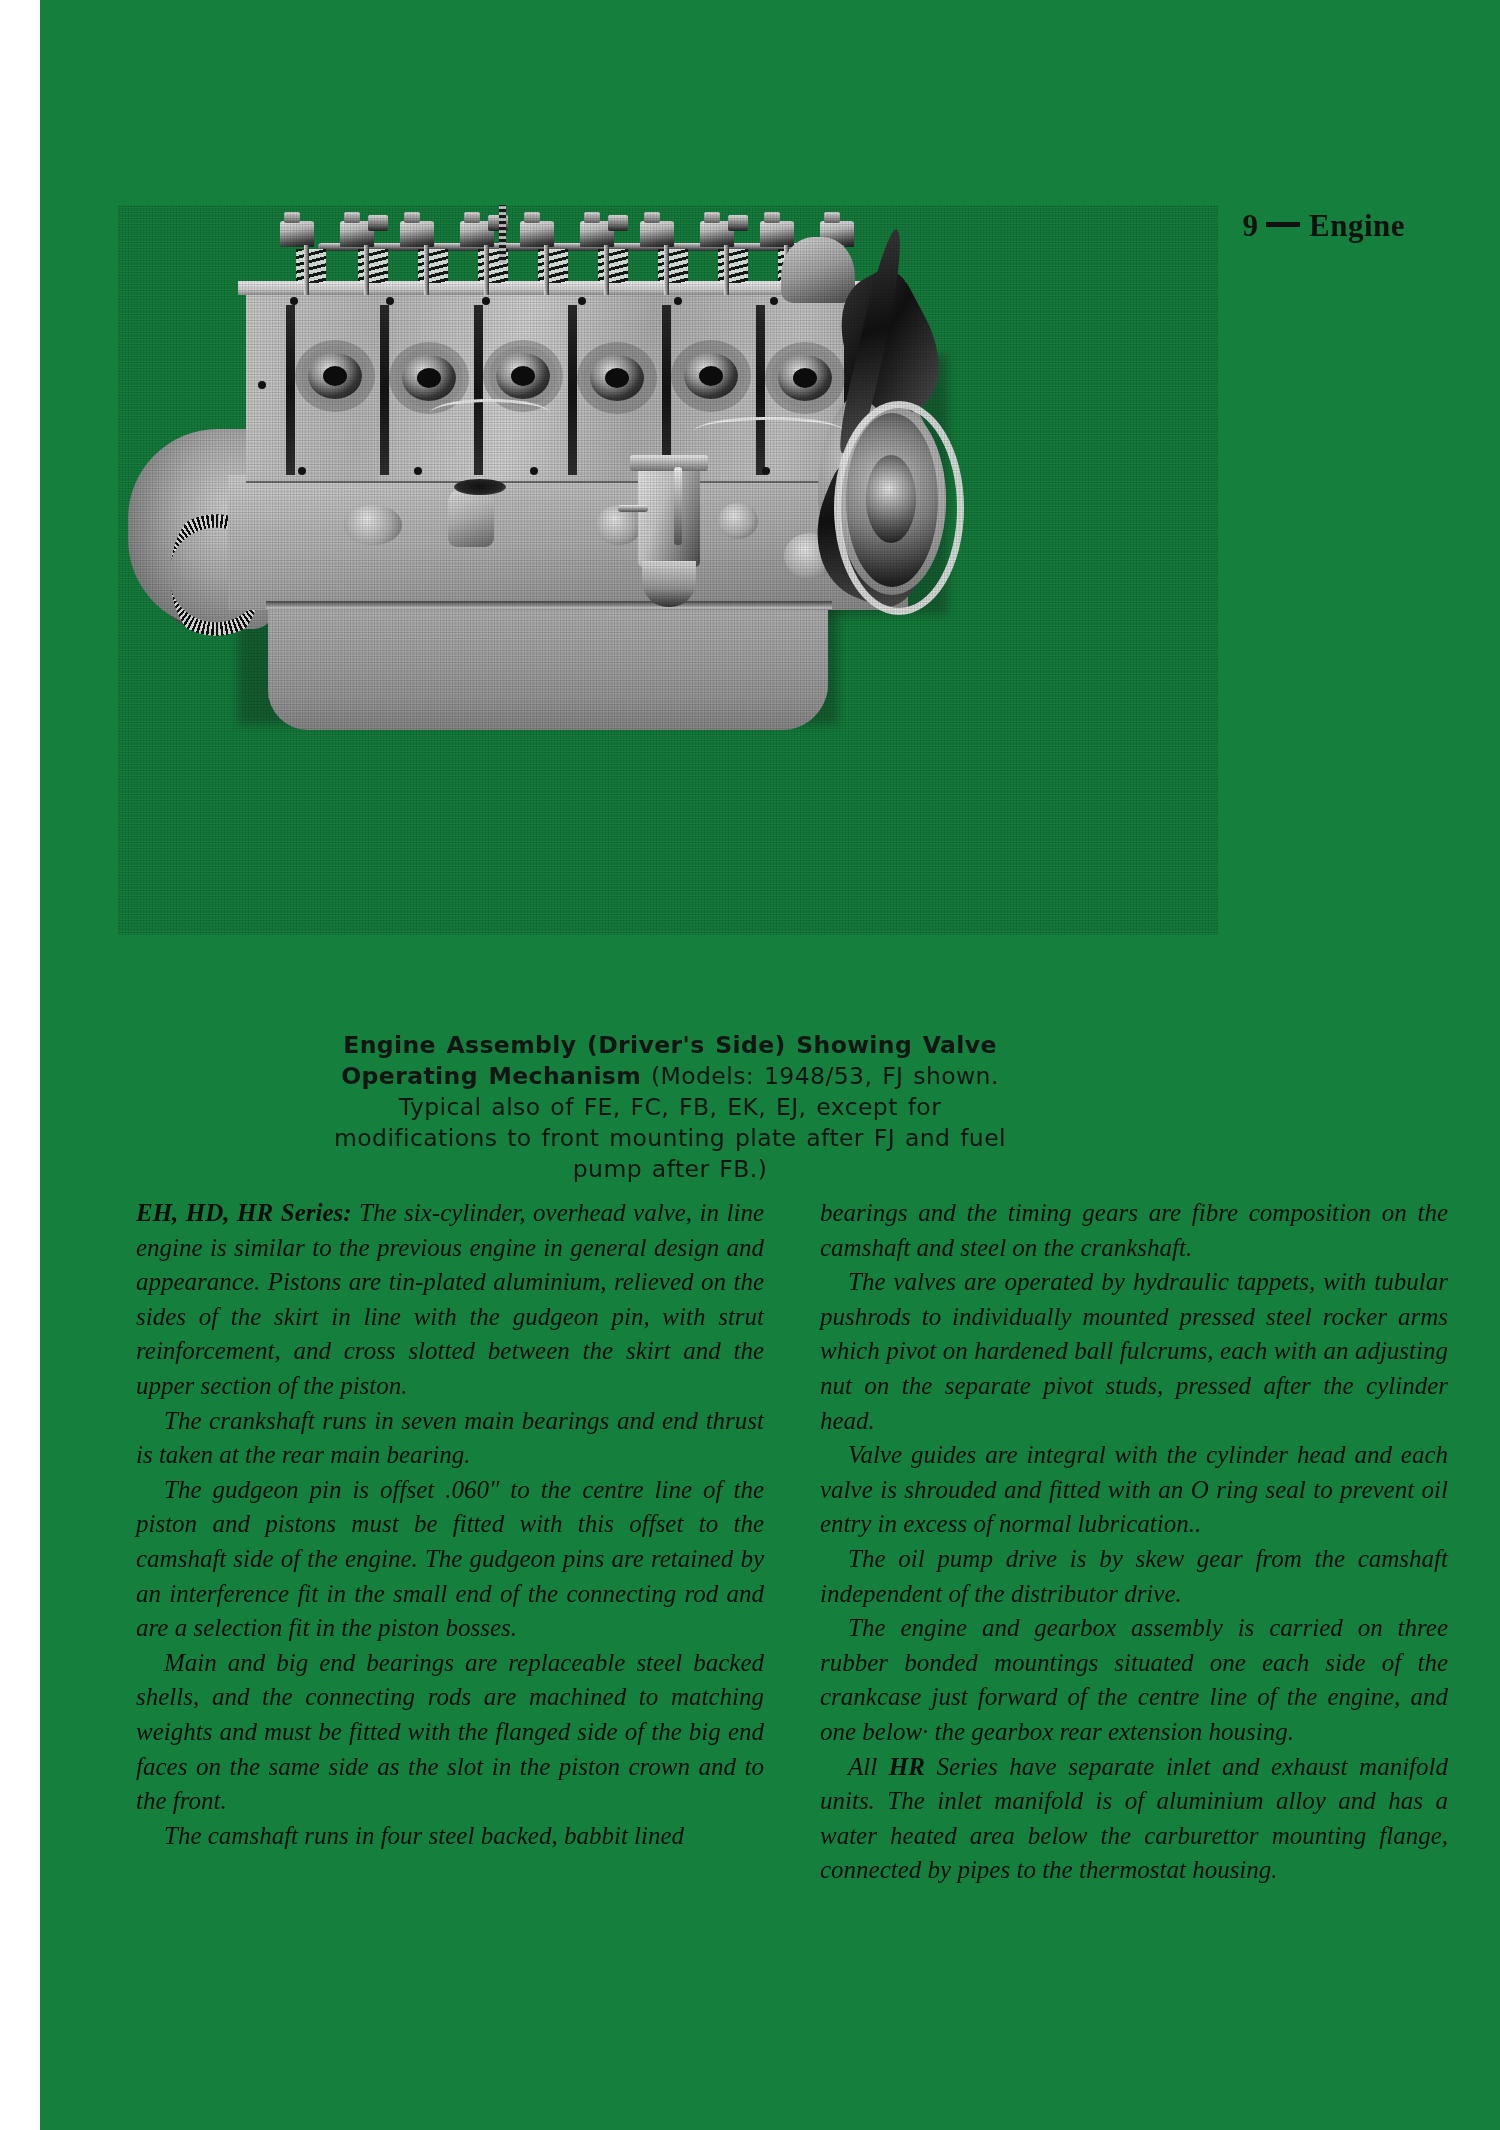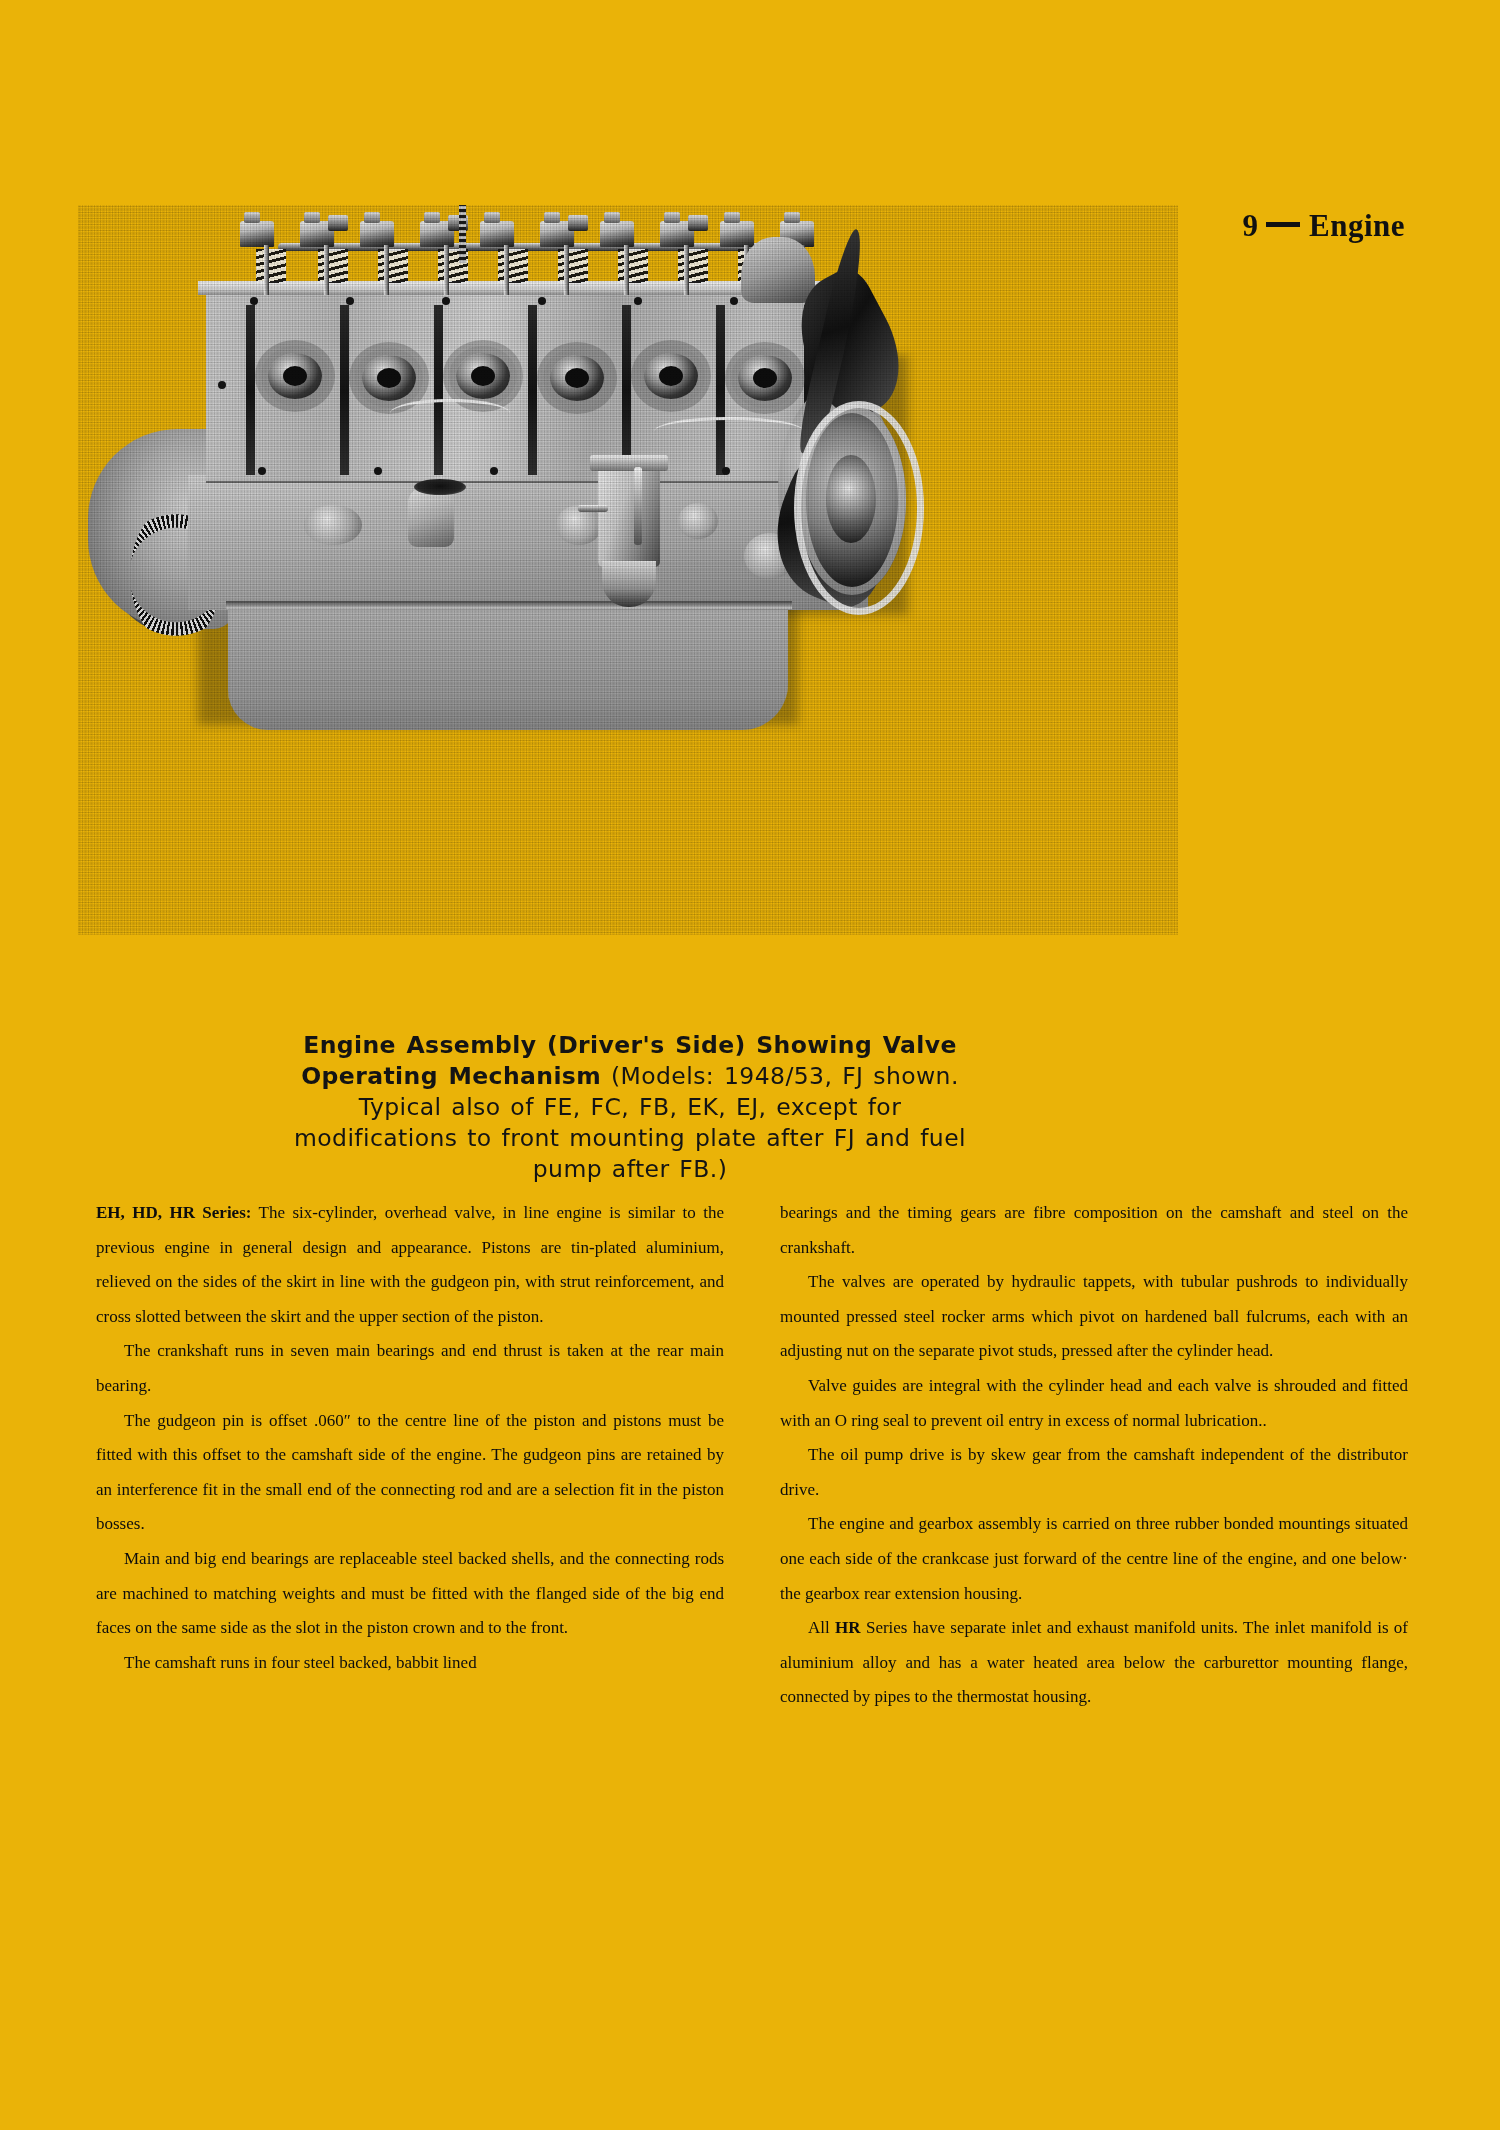--- a/index.html
+++ b/index.html
@@ -14,21 +14,22 @@
     position: relative;
     overflow: hidden;
     font-family: "Liberation Serif", "DejaVu Serif", serif;
     color: #0a0a0a;
     -webkit-font-smoothing: antialiased;
   }
 
   .page {
     position: absolute;
     inset: 0;
-    background: #eab308;
+    background: #15803d;
+    margin-left: 40px;
   }
 
   
   .running-head {
     position: absolute;
     top: 208px;
     right: 95px;
     font-family: "Liberation Serif", "DejaVu Serif", serif;
     font-weight: 700;
     font-size: 31px;
@@ -333,26 +334,27 @@
   .columns {
     position: absolute;
     left: 96px;
     top: 1196px;
     width: 1312px;
     display: flex;
     gap: 56px;
   }
   .col {
     width: 628px;
-    font-size: 17px;
+    font-size: 25px;
     line-height: 34.6px;
     text-align: justify;
     text-justify: inter-word;
     color: #0d0d0d;
     hyphens: none;
+    font-style: italic;
   }
   .col p { margin: 0; text-indent: 28px; }
   .col p.first { text-indent: 0; }
   .lead { font-weight: 700; }
 </style>
 </head>
 <body>
 
 <div class="page">
 

